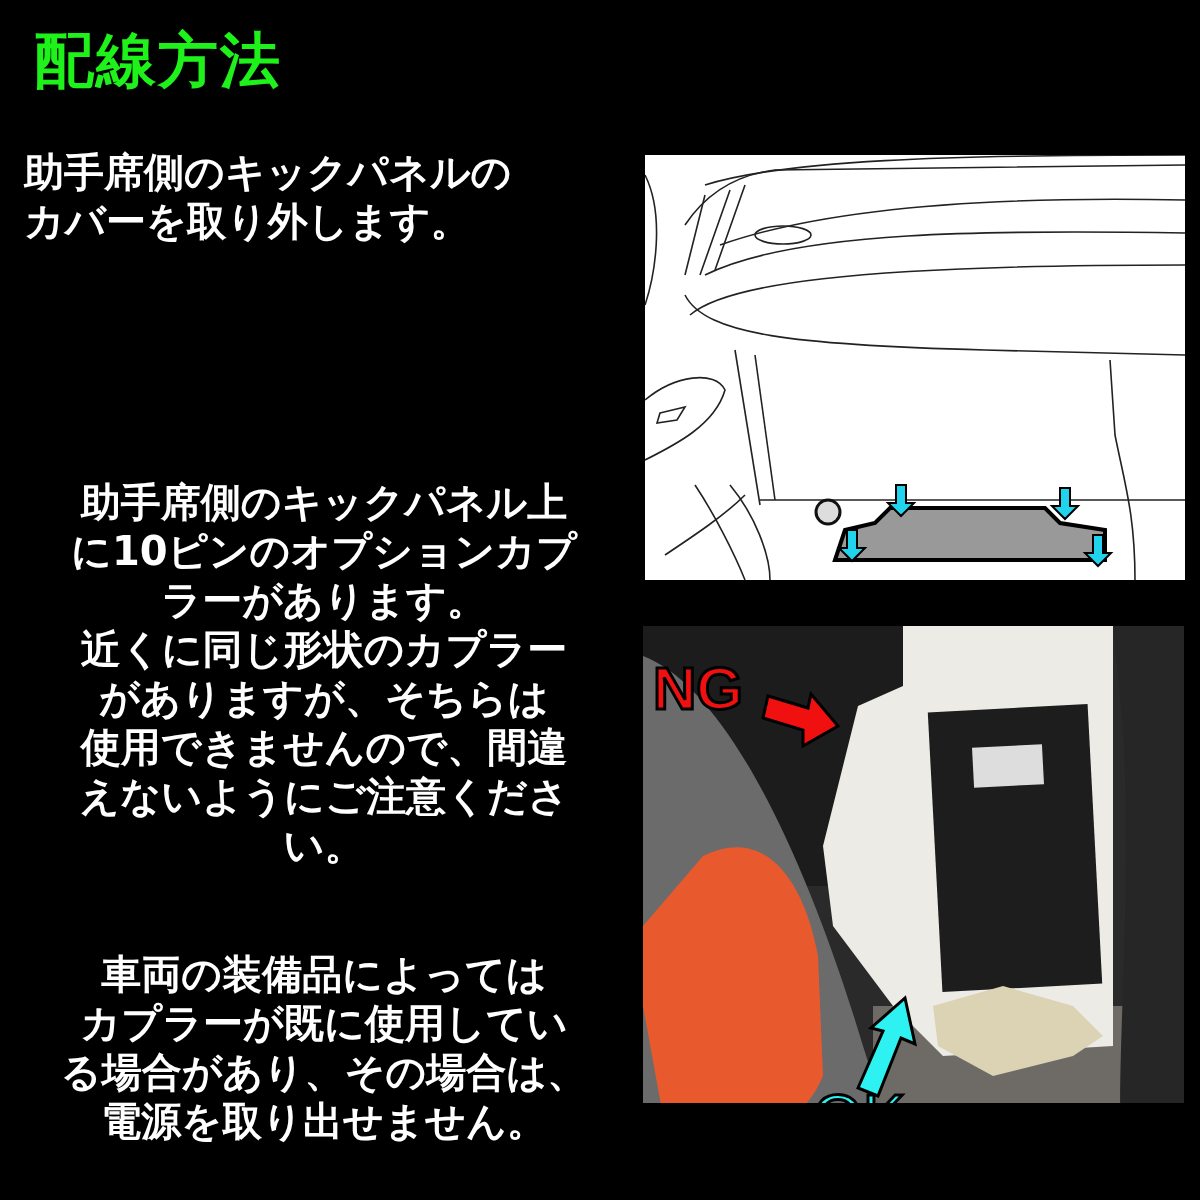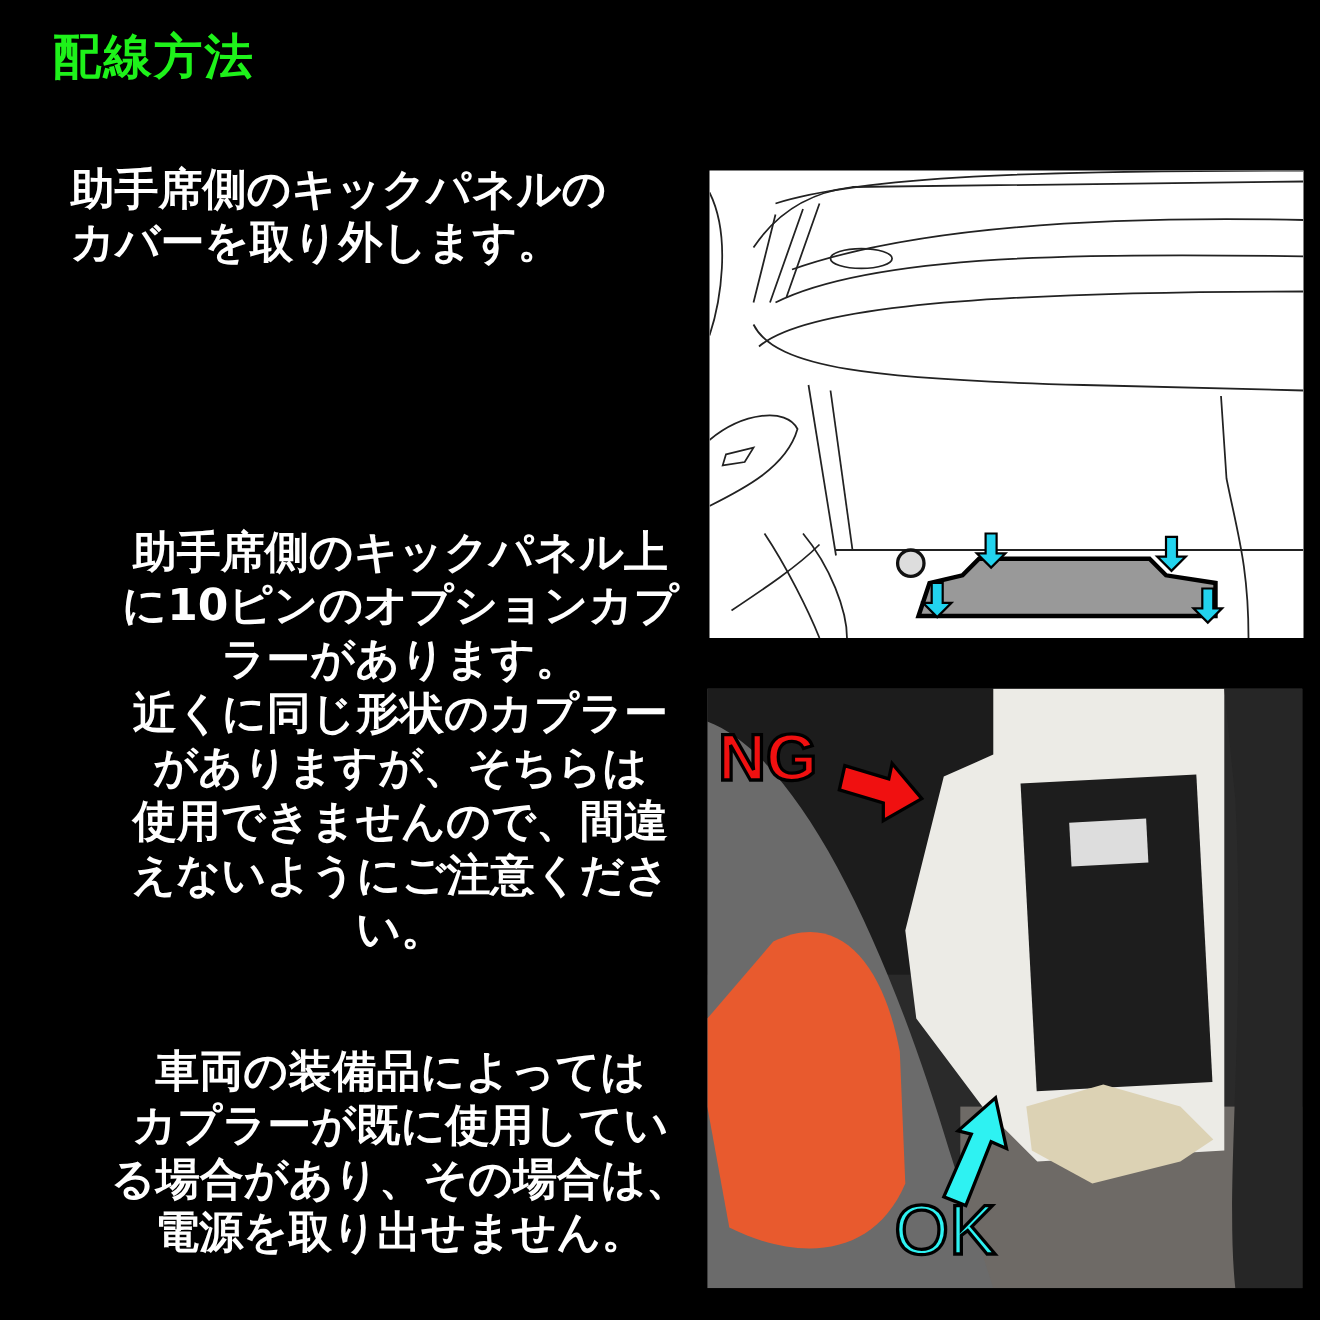--- a/index.html
+++ b/index.html
@@ -1,27 +1,27 @@
 <!DOCTYPE html>
 <html><head>
 <meta charset="utf-8">
 <style>
   html, body { margin:0; padding:0; background:#000; }
   body { width:1200px; height:1200px; position:relative; overflow:hidden;
          font-family:"DejaVu Sans", "Liberation Sans", sans-serif; }
-  .title { position:absolute; left:48px; top:30px; font-size:44px; font-weight:bold;
+  .title { position:absolute; left:34px; top:30px; font-size:60px; font-weight:bold;
            color:#1ef21a; letter-spacing:2px; line-height:1; }
   .para { position:absolute; left:24px; color:#fff; font-weight:bold; font-size:40px;
-          line-height:49px; width:600px; letter-spacing:0px; white-space:pre-line;margin-left:40px; }
+          line-height:49px; width:600px; letter-spacing:0px; white-space:pre-line; }
   .p1 { top:148px; }
   .p2 { top:478px;text-align:center; }
   .p3 { top:950px;text-align:center; }
   .illus { position:absolute; left:645px; top:155px; width:540px; height:425px;
            background:#fff; overflow:hidden; }
-  .photo { position:absolute; left:643px; top:626px; width:541px; height:545px;
+  .photo { position:absolute; left:643px; top:626px; width:541px; height:477px;
            overflow:hidden; background:#3a3a3a; }
   svg { display:block; }
   .lbl-ng { position:absolute; left:10px; top:28px; font-size:60px; font-weight:bold;
             color:#f01010; -webkit-text-stroke:3px #000; font-family:"Liberation Sans", sans-serif; }
   .lbl-ok { position:absolute; left:170px; top:455px; font-size:64px; font-weight:normal;
             color:#2ef2f2; -webkit-text-stroke:3px #000; font-family:"Liberation Sans", sans-serif; }
 </style>
 </head>
 <body>
 

